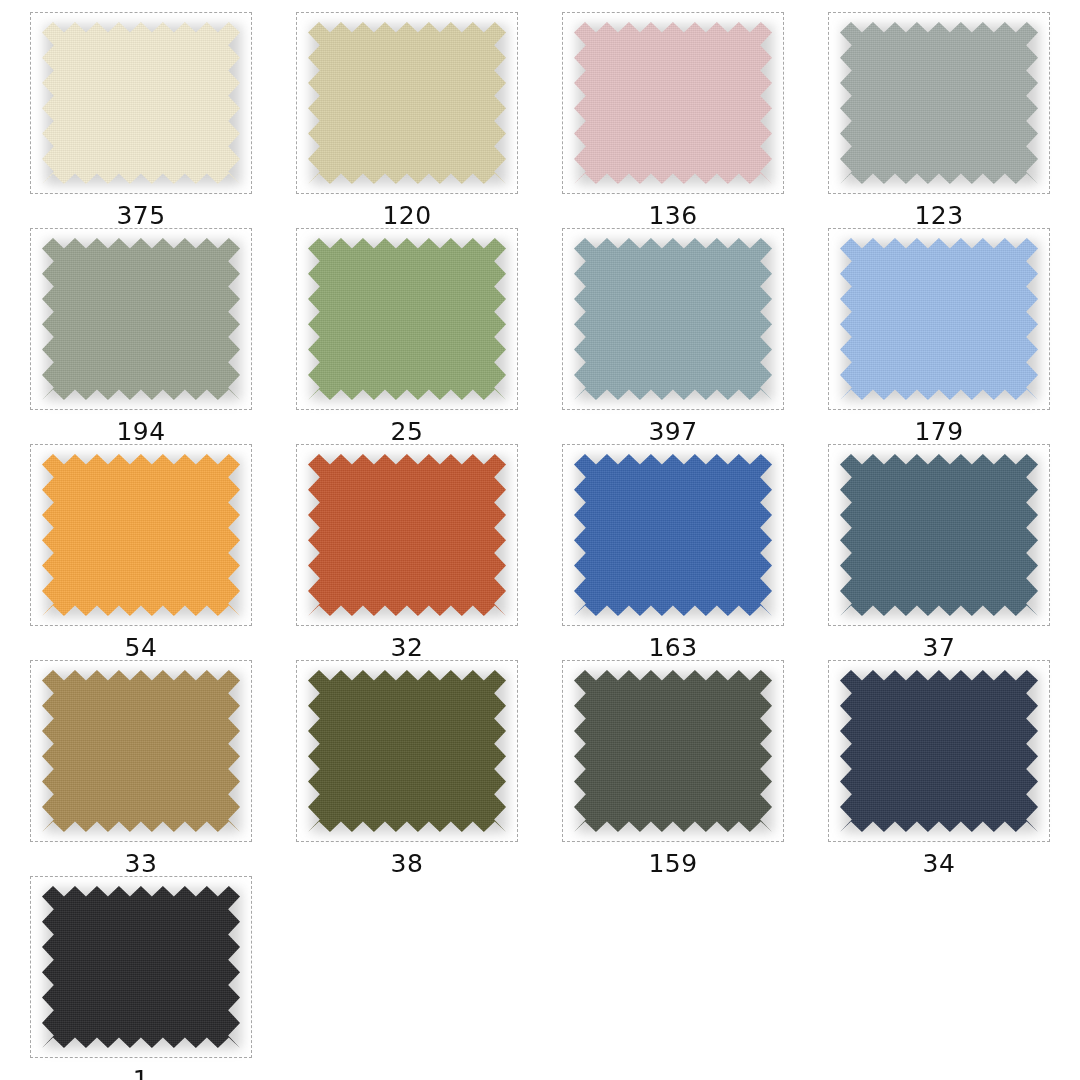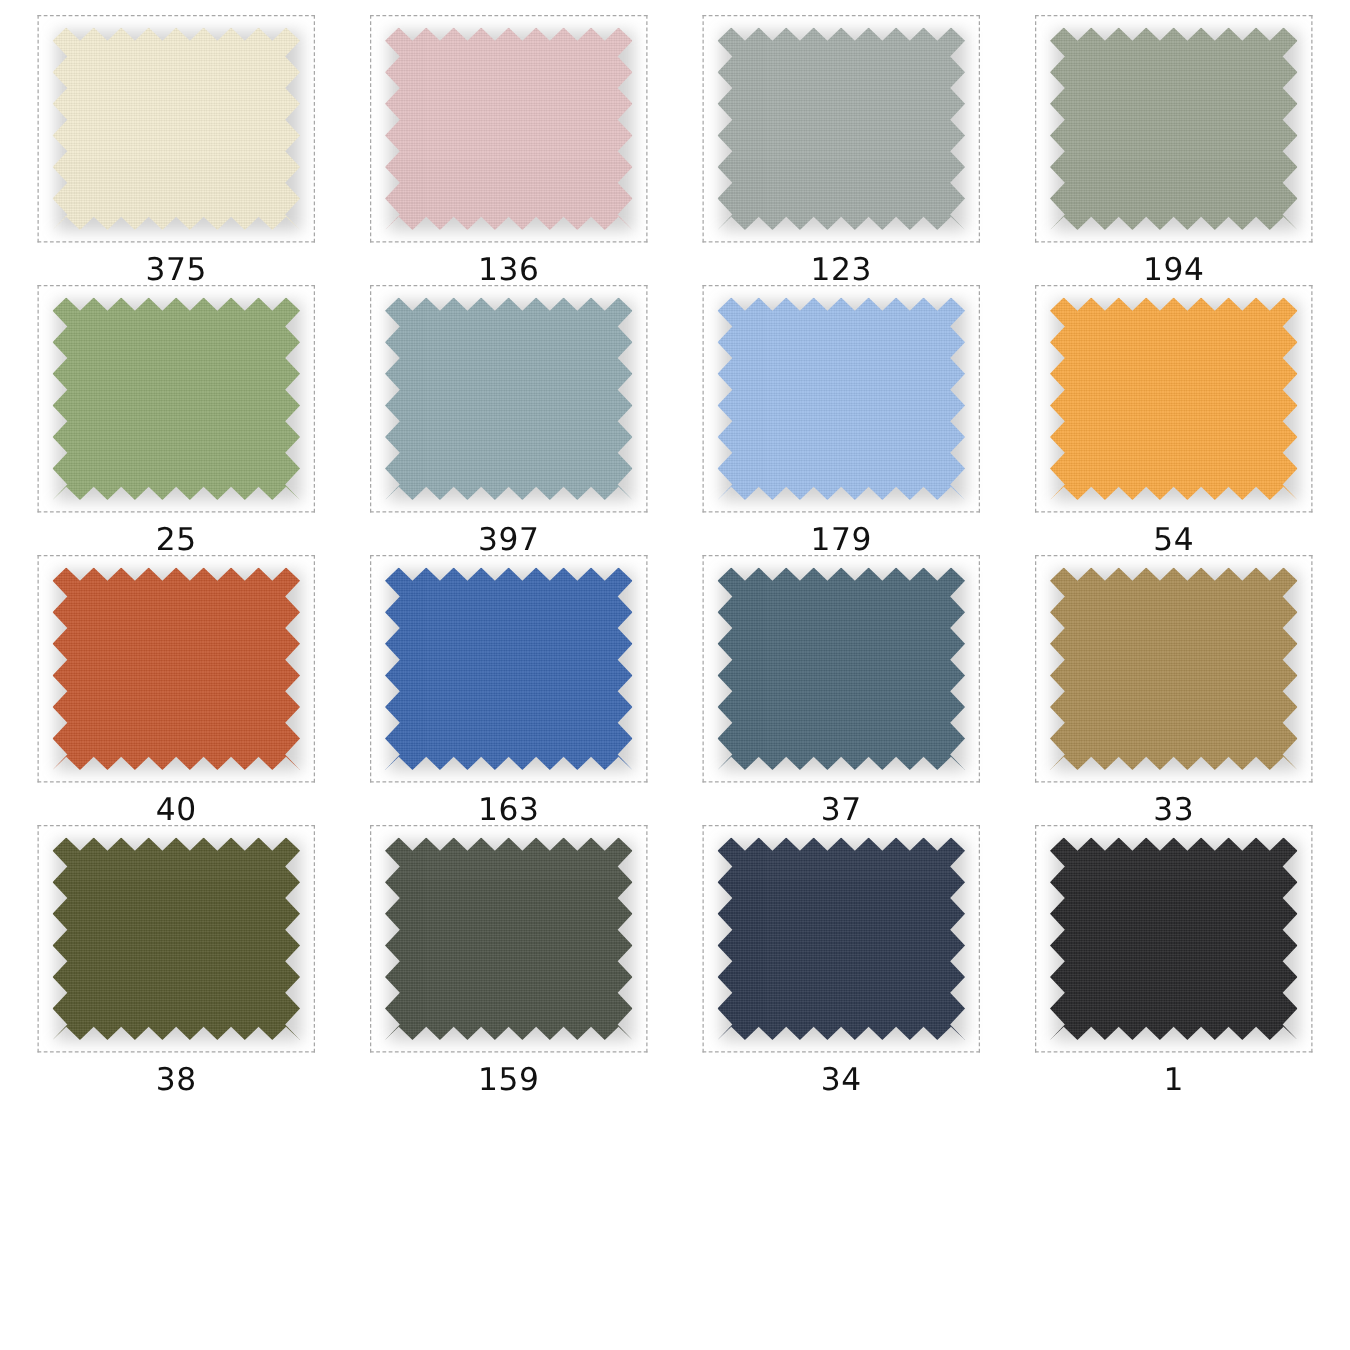--- a/index.html
+++ b/index.html
@@ -165,20 +165,27 @@
     <div class="swatch-cell">
       <div class="swatch-frame">
         <div class="swatch-shadow"></div>
         <div class="swatch-chip" style="background-color: rgb(241, 234, 208);"></div>
       </div>
       <div class="swatch-label">375</div>
     </div>
     <div class="swatch-cell">
       <div class="swatch-frame">
         <div class="swatch-shadow"></div>
+        <div class="swatch-chip" style="background-color: rgb(216, 207, 166);"></div>
+      </div>
+      <div class="swatch-label">120</div>
+    </div>
+    <div class="swatch-cell">
+      <div class="swatch-frame">
+        <div class="swatch-shadow"></div>
         <div class="swatch-chip" style="background-color: rgb(226, 192, 194);"></div>
       </div>
       <div class="swatch-label">136</div>
     </div>
     <div class="swatch-cell">
       <div class="swatch-frame">
         <div class="swatch-shadow"></div>
         <div class="swatch-chip" style="background-color: rgb(163, 172, 168);"></div>
       </div>
       <div class="swatch-label">123</div>
@@ -216,21 +223,21 @@
         <div class="swatch-shadow"></div>
         <div class="swatch-chip" style="background-color: rgb(246, 167, 67);"></div>
       </div>
       <div class="swatch-label">54</div>
     </div>
     <div class="swatch-cell">
       <div class="swatch-frame">
         <div class="swatch-shadow"></div>
         <div class="swatch-chip" style="background-color: rgb(194, 87, 48);"></div>
       </div>
-      <div class="swatch-label">40</div>
+      <div class="swatch-label">32</div>
     </div>
     <div class="swatch-cell">
       <div class="swatch-frame">
         <div class="swatch-shadow"></div>
         <div class="swatch-chip" style="background-color: rgb(59, 102, 173);"></div>
       </div>
       <div class="swatch-label">163</div>
     </div>
     <div class="swatch-cell">
       <div class="swatch-frame">

